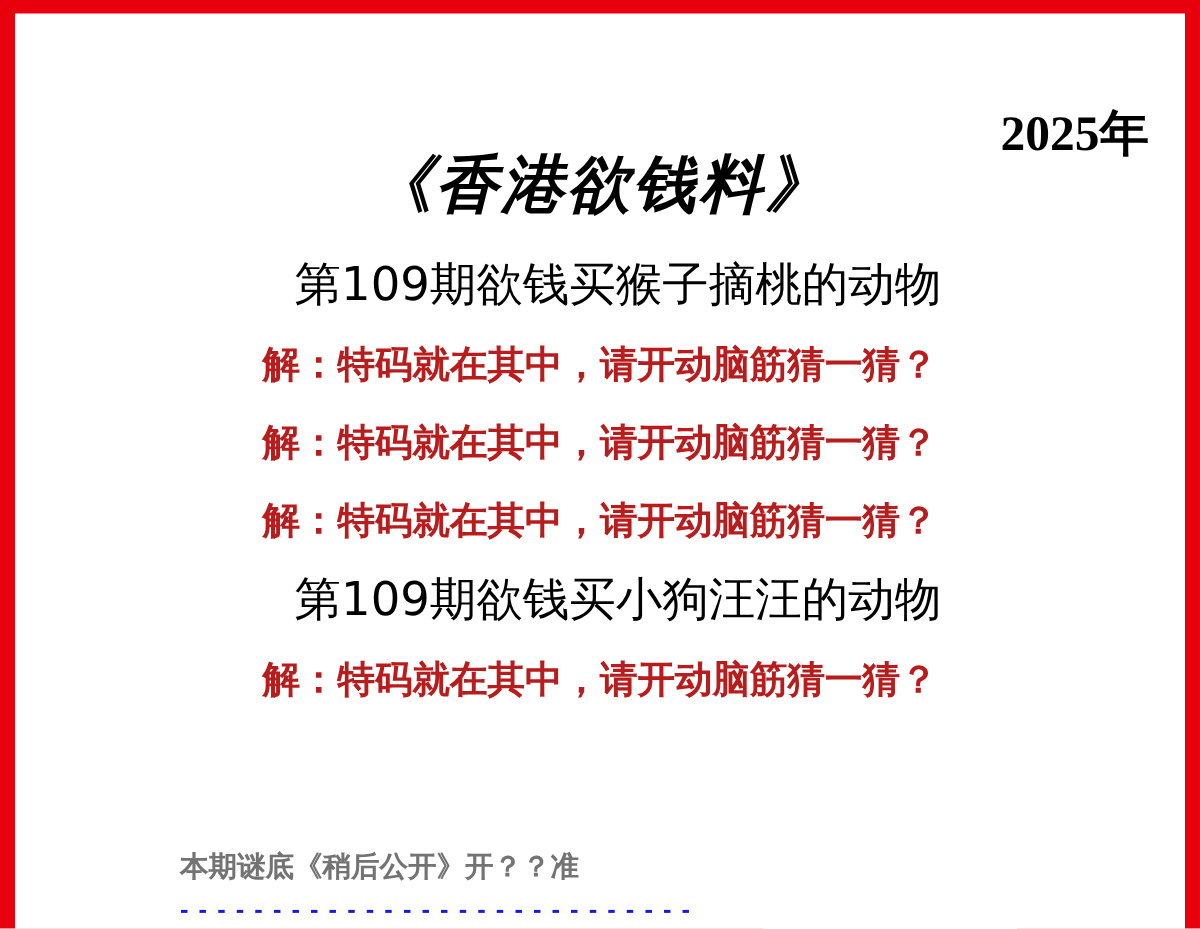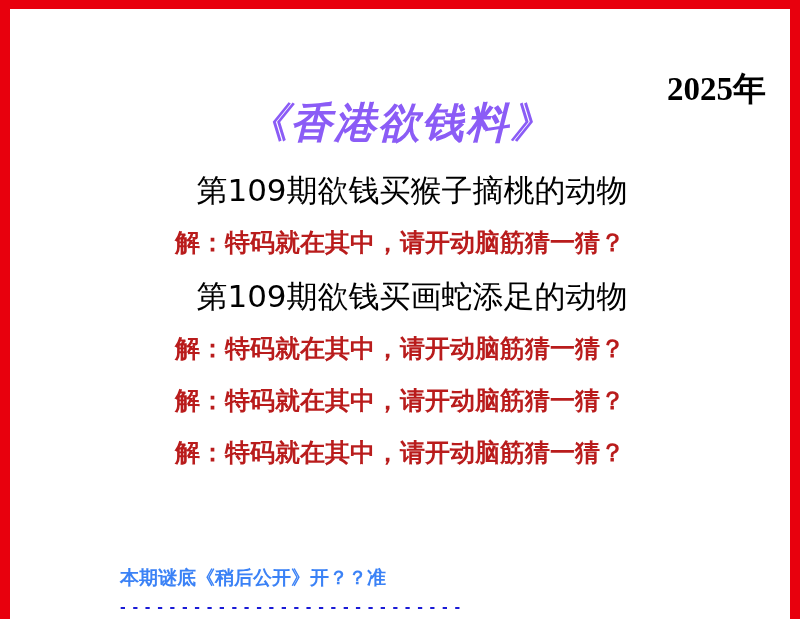--- a/index.html
+++ b/index.html
@@ -74,21 +74,21 @@
   }
   .title {
     position: absolute;
     left: 0;
     top: 42px;
     width: 780px;
     text-align: center;
     font-size: 42px;
     font-weight: bold;
     font-style: italic;
-    color: #8b5cf6;
+    color: #000000;
     letter-spacing: 2px;
     font-family: "DejaVu Sans", sans-serif;
   }
   .entries {
     position: absolute;
     left: 0;
     top: 110px;
     width: 780px;
   }
   .entry {
@@ -115,21 +115,21 @@
   .footer {
     position: absolute;
     left: 110px;
     top: 512px;
     width: 560px;
     text-align: left;
   }
   .footer-text {
     font-size: 19px;
     font-weight: bold;
-    color: #3b82f6;
+    color: #737373;
     font-family: "DejaVu Sans", sans-serif;
     white-space: nowrap;
   }
   .footer-rule {
     margin-top: 6px;
     font-size: 17px;
     font-weight: bold;
     color: #1a1ad6;
     letter-spacing: 1px;
     font-family: "Liberation Sans", sans-serif;
@@ -153,29 +153,29 @@
     <div class="title">《香港欲钱料》</div>
 
     <div class="entries">
 
       <div class="entry">
         <div class="entry-line">第109期欲钱买猴子摘桃的动物</div>
         <div class="entry-answer">解：特码就在其中，请开动脑筋猜一猜？</div>
       </div>
 
       <div class="entry">
-        <div class="entry-line">第109期欲钱买画蛇添足的动物</div>
         <div class="entry-answer">解：特码就在其中，请开动脑筋猜一猜？</div>
       </div>
 
       <div class="entry">
         <div class="entry-answer">解：特码就在其中，请开动脑筋猜一猜？</div>
       </div>
 
       <div class="entry">
+        <div class="entry-line">第109期欲钱买小狗汪汪的动物</div>
         <div class="entry-answer">解：特码就在其中，请开动脑筋猜一猜？</div>
       </div>
 
     </div>
 
     <div class="footer">
       <div class="footer-text">本期谜底《稍后公开》开？？准</div>
       <div class="footer-rule">- - - - - - - - - - - - - - - - - - - - - - - - - - - -</div>
     </div>
 

